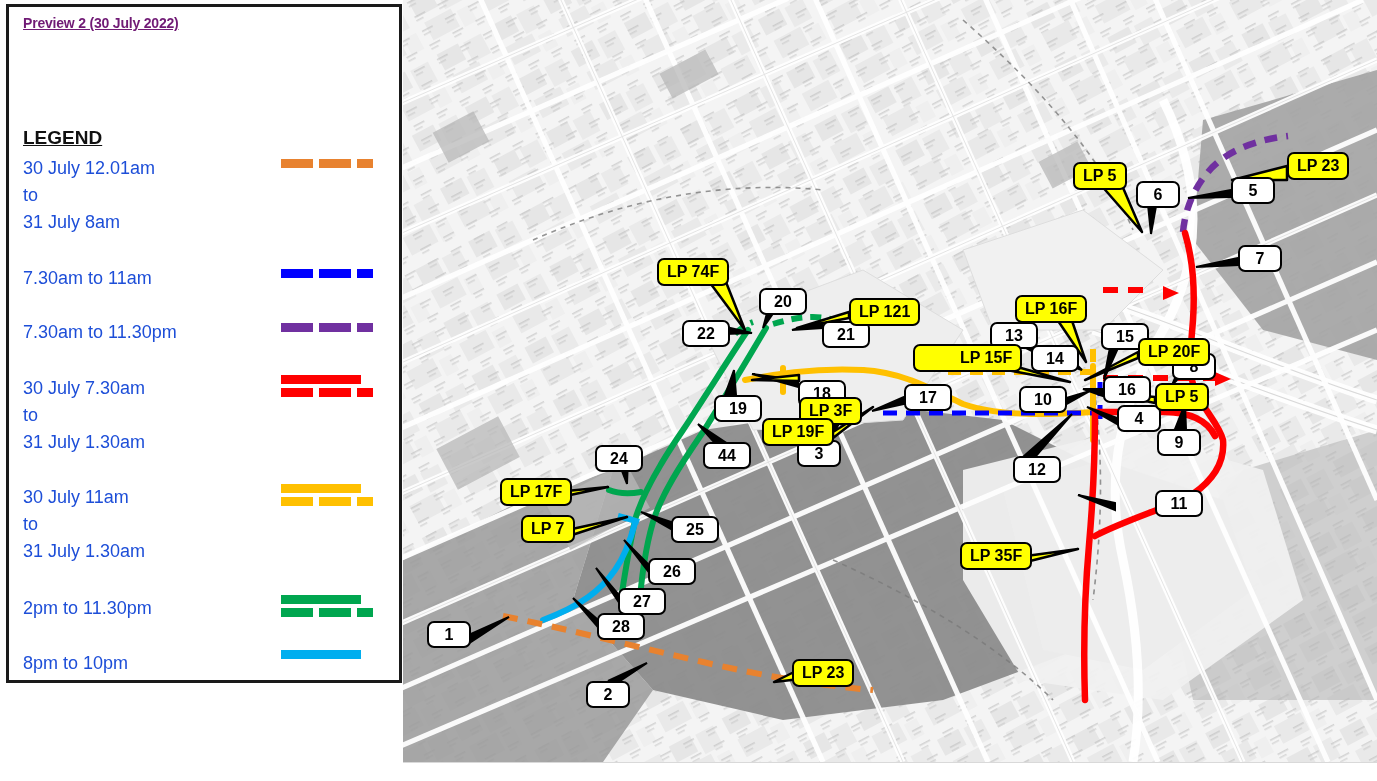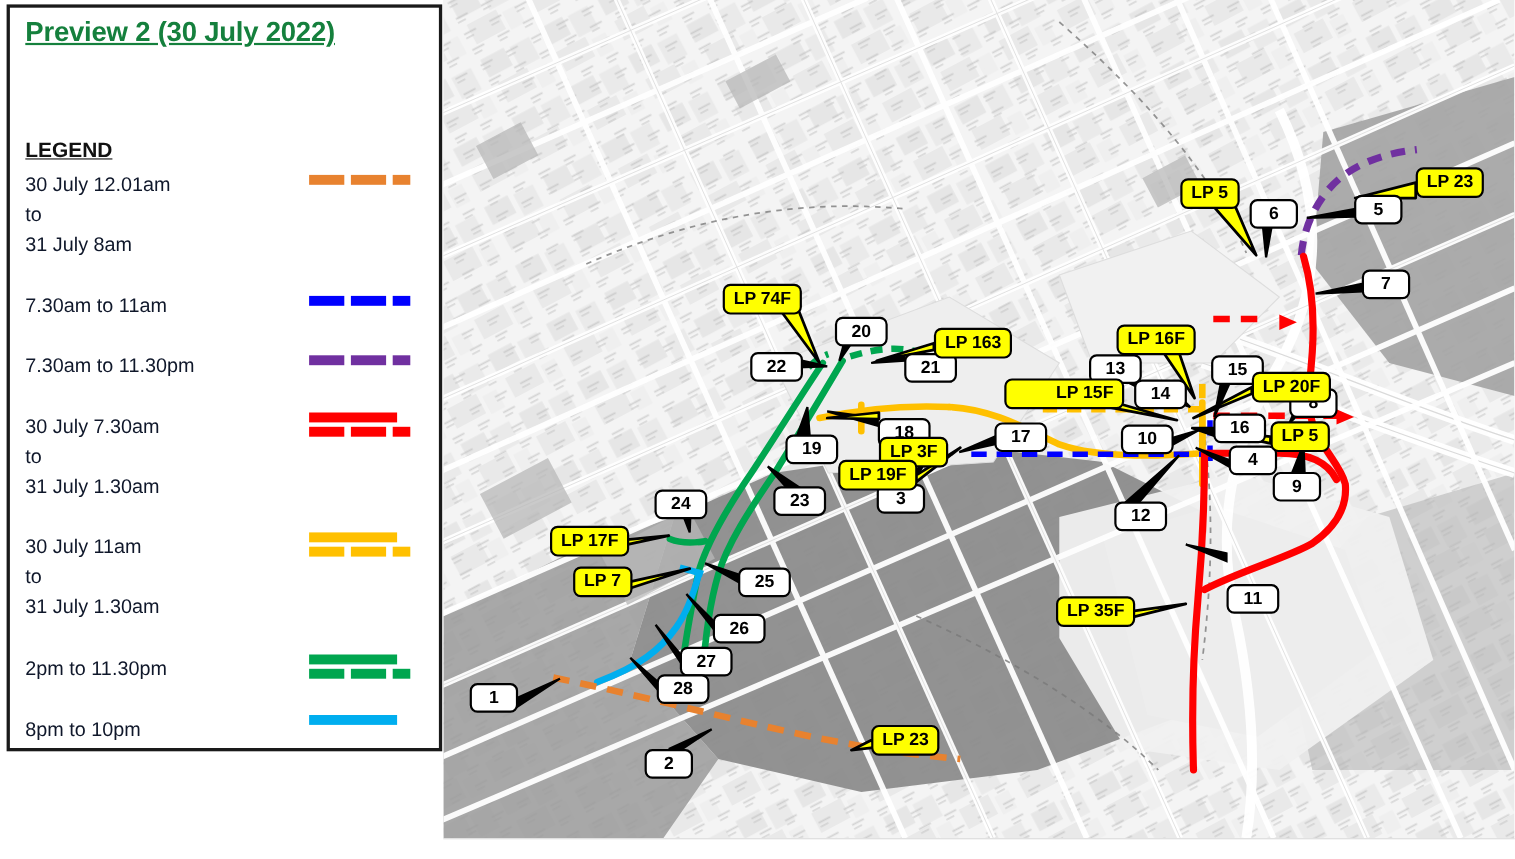--- a/index.html
+++ b/index.html
@@ -9,26 +9,26 @@
 
   
   #map-area{position:absolute;left:403px;top:0;width:974px;height:762px;overflow:hidden;background:#f2f2f2;}
   #map-svg{position:absolute;left:0;top:0;width:974px;height:762px;}
   #route-svg{position:absolute;left:0;top:0;width:974px;height:762px;pointer-events:none;}
   #map-bottom-strip{position:absolute;left:403px;top:762px;width:974px;height:19px;background:#ffffff;border-top:1px solid #d9d9d9;}
 
   
   #legend-panel{position:absolute;left:6px;top:4px;width:396px;height:679px;
       background:#ffffff;border:3px solid #1a1a1a;box-sizing:border-box;}
-  #legend-title{position:absolute;left:14px;top:8px;font-size:25px;font-weight:bold;color:#15803d;
+  #legend-title{position:absolute;left:14px;top:8px;font-size:14px;font-weight:bold;color:#701a75;
       text-decoration:underline;letter-spacing:-0.2px;white-space:nowrap;}
   #legend-heading{position:absolute;left:14px;top:120px;font-size:19px;font-weight:bold;color:#111;
       text-decoration:underline;}
   .legend-row{position:absolute;left:14px;width:365px;}
-  .legend-text{font-size:18px;color:#0f172a;line-height:27px;white-space:pre-line;}
+  .legend-text{font-size:18px;color:#1d4ed8;line-height:27px;white-space:pre-line;}
   .swatch-wrap{position:absolute;left:258px;width:100px;}
   .dashrow{display:flex;align-items:center;gap:6px;height:9px;margin-top:4px;}
   .solidrow{height:9px;margin-top:0px;}
   .seg{height:9px;border-radius:0;}
   .seg-a{width:32px;} .seg-b{width:32px;} .seg-c{width:16px;}
   .seg-full{width:80px;height:9px;}
 
   
   .callout{position:absolute;box-sizing:border-box;display:flex;align-items:center;justify-content:center;
       font-weight:bold;line-height:1;}
@@ -237,54 +237,54 @@
           <polygon points="169,529 224,517 169,535" fill="#ffff00" stroke="#000" stroke-width="2.5"></polygon>
           <polygon points="623,556 675,549 623,562" fill="#ffff00" stroke="#000" stroke-width="2.5"></polygon>
           <polygon points="389,673 371,682 397,679" fill="#ffff00" stroke="#000" stroke-width="2.5"></polygon>
         </g>
     </svg>
 
     <div id="callout-layer">
         <div class="callout cal-yellow" style="left: 884px; top: 152px;">LP 23</div>
         <div class="callout cal-yellow" style="left: 670px; top: 162px;">LP 5</div>
         <div class="callout cal-yellow" style="left: 254px; top: 258px;">LP 74F</div>
-        <div class="callout cal-yellow" style="left: 446px; top: 298px;">LP 163</div>
+        <div class="callout cal-yellow" style="left: 446px; top: 298px;">LP 121</div>
         <div class="callout cal-yellow" style="left: 612px; top: 295px;">LP 16F</div>
         <div class="callout cal-yellow" style="left: 735px; top: 338px;">LP 20F</div>
         <div class="callout cal-yellow" style="left: 510px; top: 344px; padding-left: 45px;">LP 15F</div>
         <div class="callout cal-yellow" style="left: 752px; top: 383px;">LP 5</div>
         <div class="callout cal-yellow" style="left: 396px; top: 361px; margin-top: 36px;">LP 3F</div>
         <div class="callout cal-yellow" style="left: 359px; top: 418px;">LP 19F</div>
         <div class="callout cal-yellow" style="left: 97px; top: 478px;">LP 17F</div>
         <div class="callout cal-yellow" style="left: 118px; top: 515px;">LP 7</div>
         <div class="callout cal-yellow" style="left: 557px; top: 542px;">LP 35F</div>
         <div class="callout cal-yellow" style="left: 389px; top: 659px;">LP 23</div>
         <div class="callout cal-white" style="left: 24px; top: 621px;">1</div>
         <div class="callout cal-white" style="left: 183px; top: 681px;">2</div>
         <div class="callout cal-white" style="left: 394px; top: 440px;">3</div>
         <div class="callout cal-white" style="left: 714px; top: 405px;">4</div>
         <div class="callout cal-white" style="left: 828px; top: 177px;">5</div>
         <div class="callout cal-white" style="left: 733px; top: 181px;">6</div>
         <div class="callout cal-white" style="left: 835px; top: 245px;">7</div>
         <div class="callout cal-white" style="left: 769px; top: 353px;">8</div>
         <div class="callout cal-white" style="left: 754px; top: 429px;">9</div>
         <div class="callout cal-white wide" style="left: 616px; top: 386px;">10</div>
-        <div class="callout cal-white wide" style="left: 712px; top: 490px; margin-top: 41px;">11</div>
+        <div class="callout cal-white wide" style="left: 752px; top: 490px;">11</div>
         <div class="callout cal-white wide" style="left: 610px; top: 456px;">12</div>
         <div class="callout cal-white wide" style="left: 587px; top: 322px;">13</div>
         <div class="callout cal-white wide" style="left: 628px; top: 345px; text-align: right;">14</div>
         <div class="callout cal-white wide" style="left: 698px; top: 323px;">15</div>
         <div class="callout cal-white wide" style="left: 700px; top: 376px;">16</div>
         <div class="callout cal-white wide" style="left: 501px; top: 384px;">17</div>
         <div class="callout cal-white wide" style="left: 395px; top: 380px;">18</div>
         <div class="callout cal-white wide" style="left: 311px; top: 395px;">19</div>
         <div class="callout cal-white wide" style="left: 356px; top: 288px;">20</div>
         <div class="callout cal-white wide" style="left: 419px; top: 321px;">21</div>
         <div class="callout cal-white wide" style="left: 279px; top: 320px;">22</div>
-        <div class="callout cal-white wide" style="left: 300px; top: 442px;">23</div>
+        <div class="callout cal-white wide" style="left: 300px; top: 442px;">44</div>
         <div class="callout cal-white wide" style="left: 192px; top: 445px;">24</div>
         <div class="callout cal-white wide" style="left: 268px; top: 516px;">25</div>
         <div class="callout cal-white wide" style="left: 245px; top: 558px;">26</div>
         <div class="callout cal-white wide" style="left: 215px; top: 588px;">27</div>
         <div class="callout cal-white wide" style="left: 194px; top: 613px;">28</div>
       </div>
   </div>
   <div id="map-bottom-strip"></div>
 
   <div id="legend-panel">

